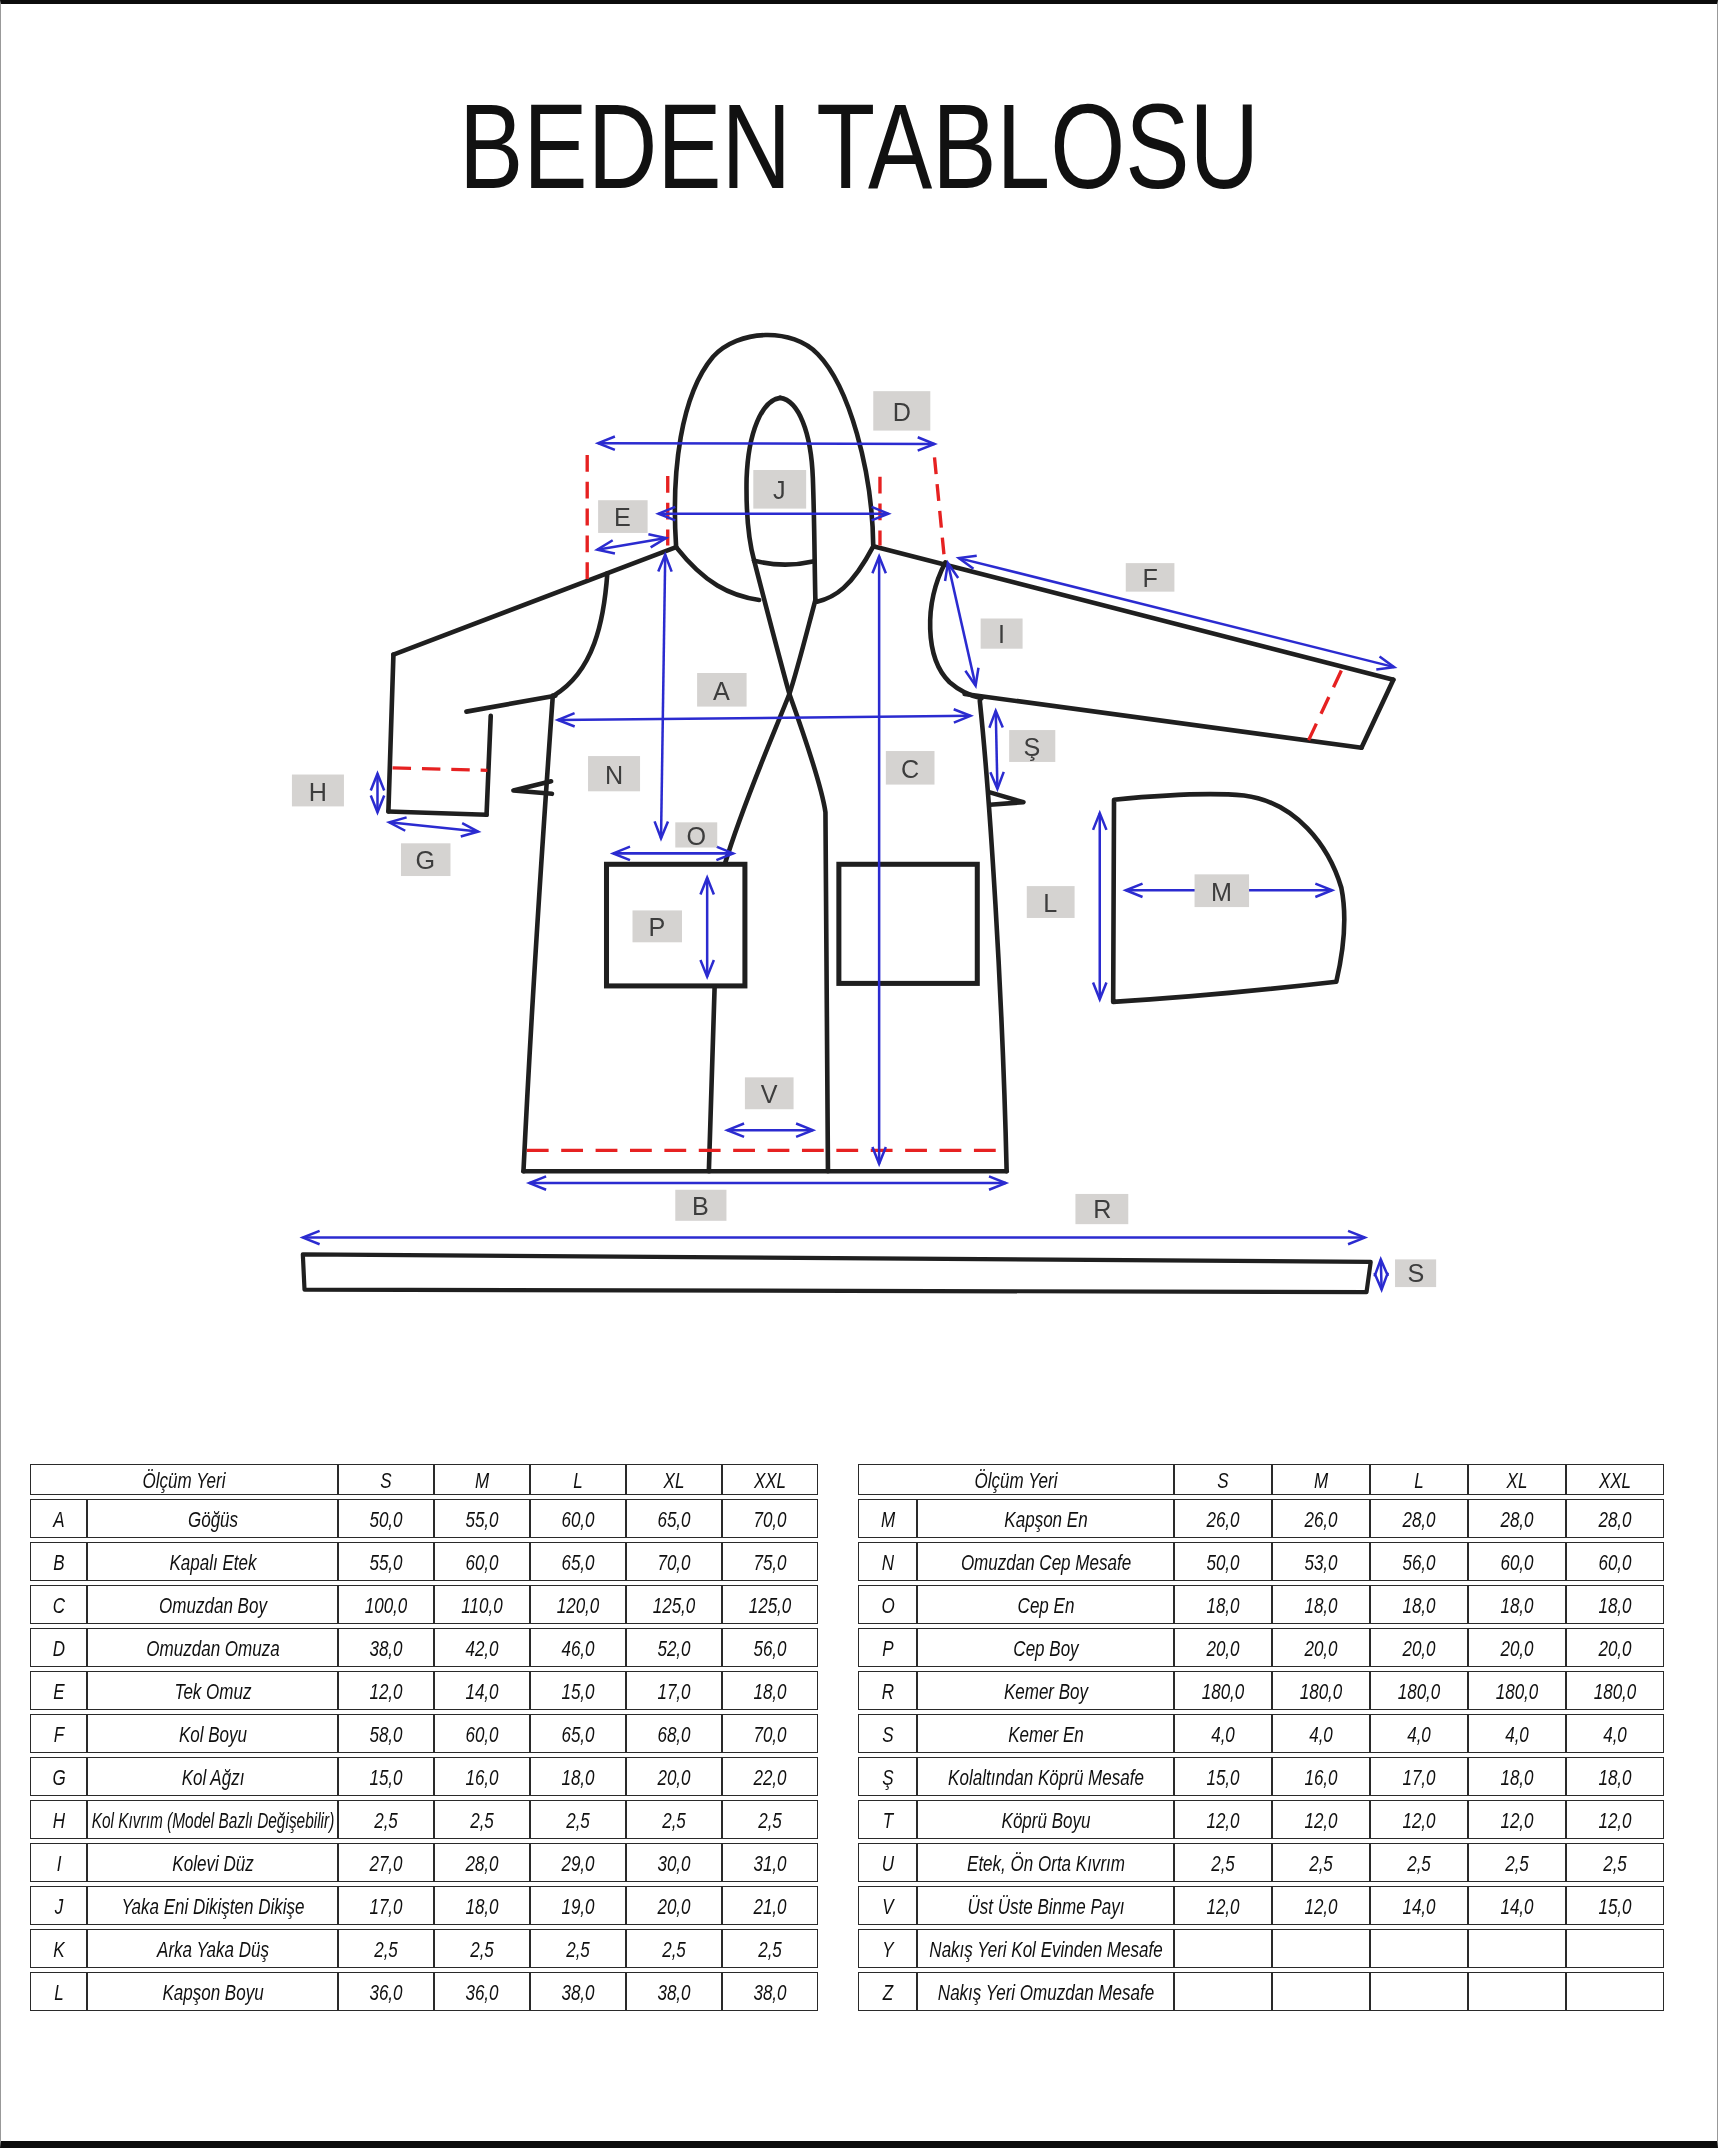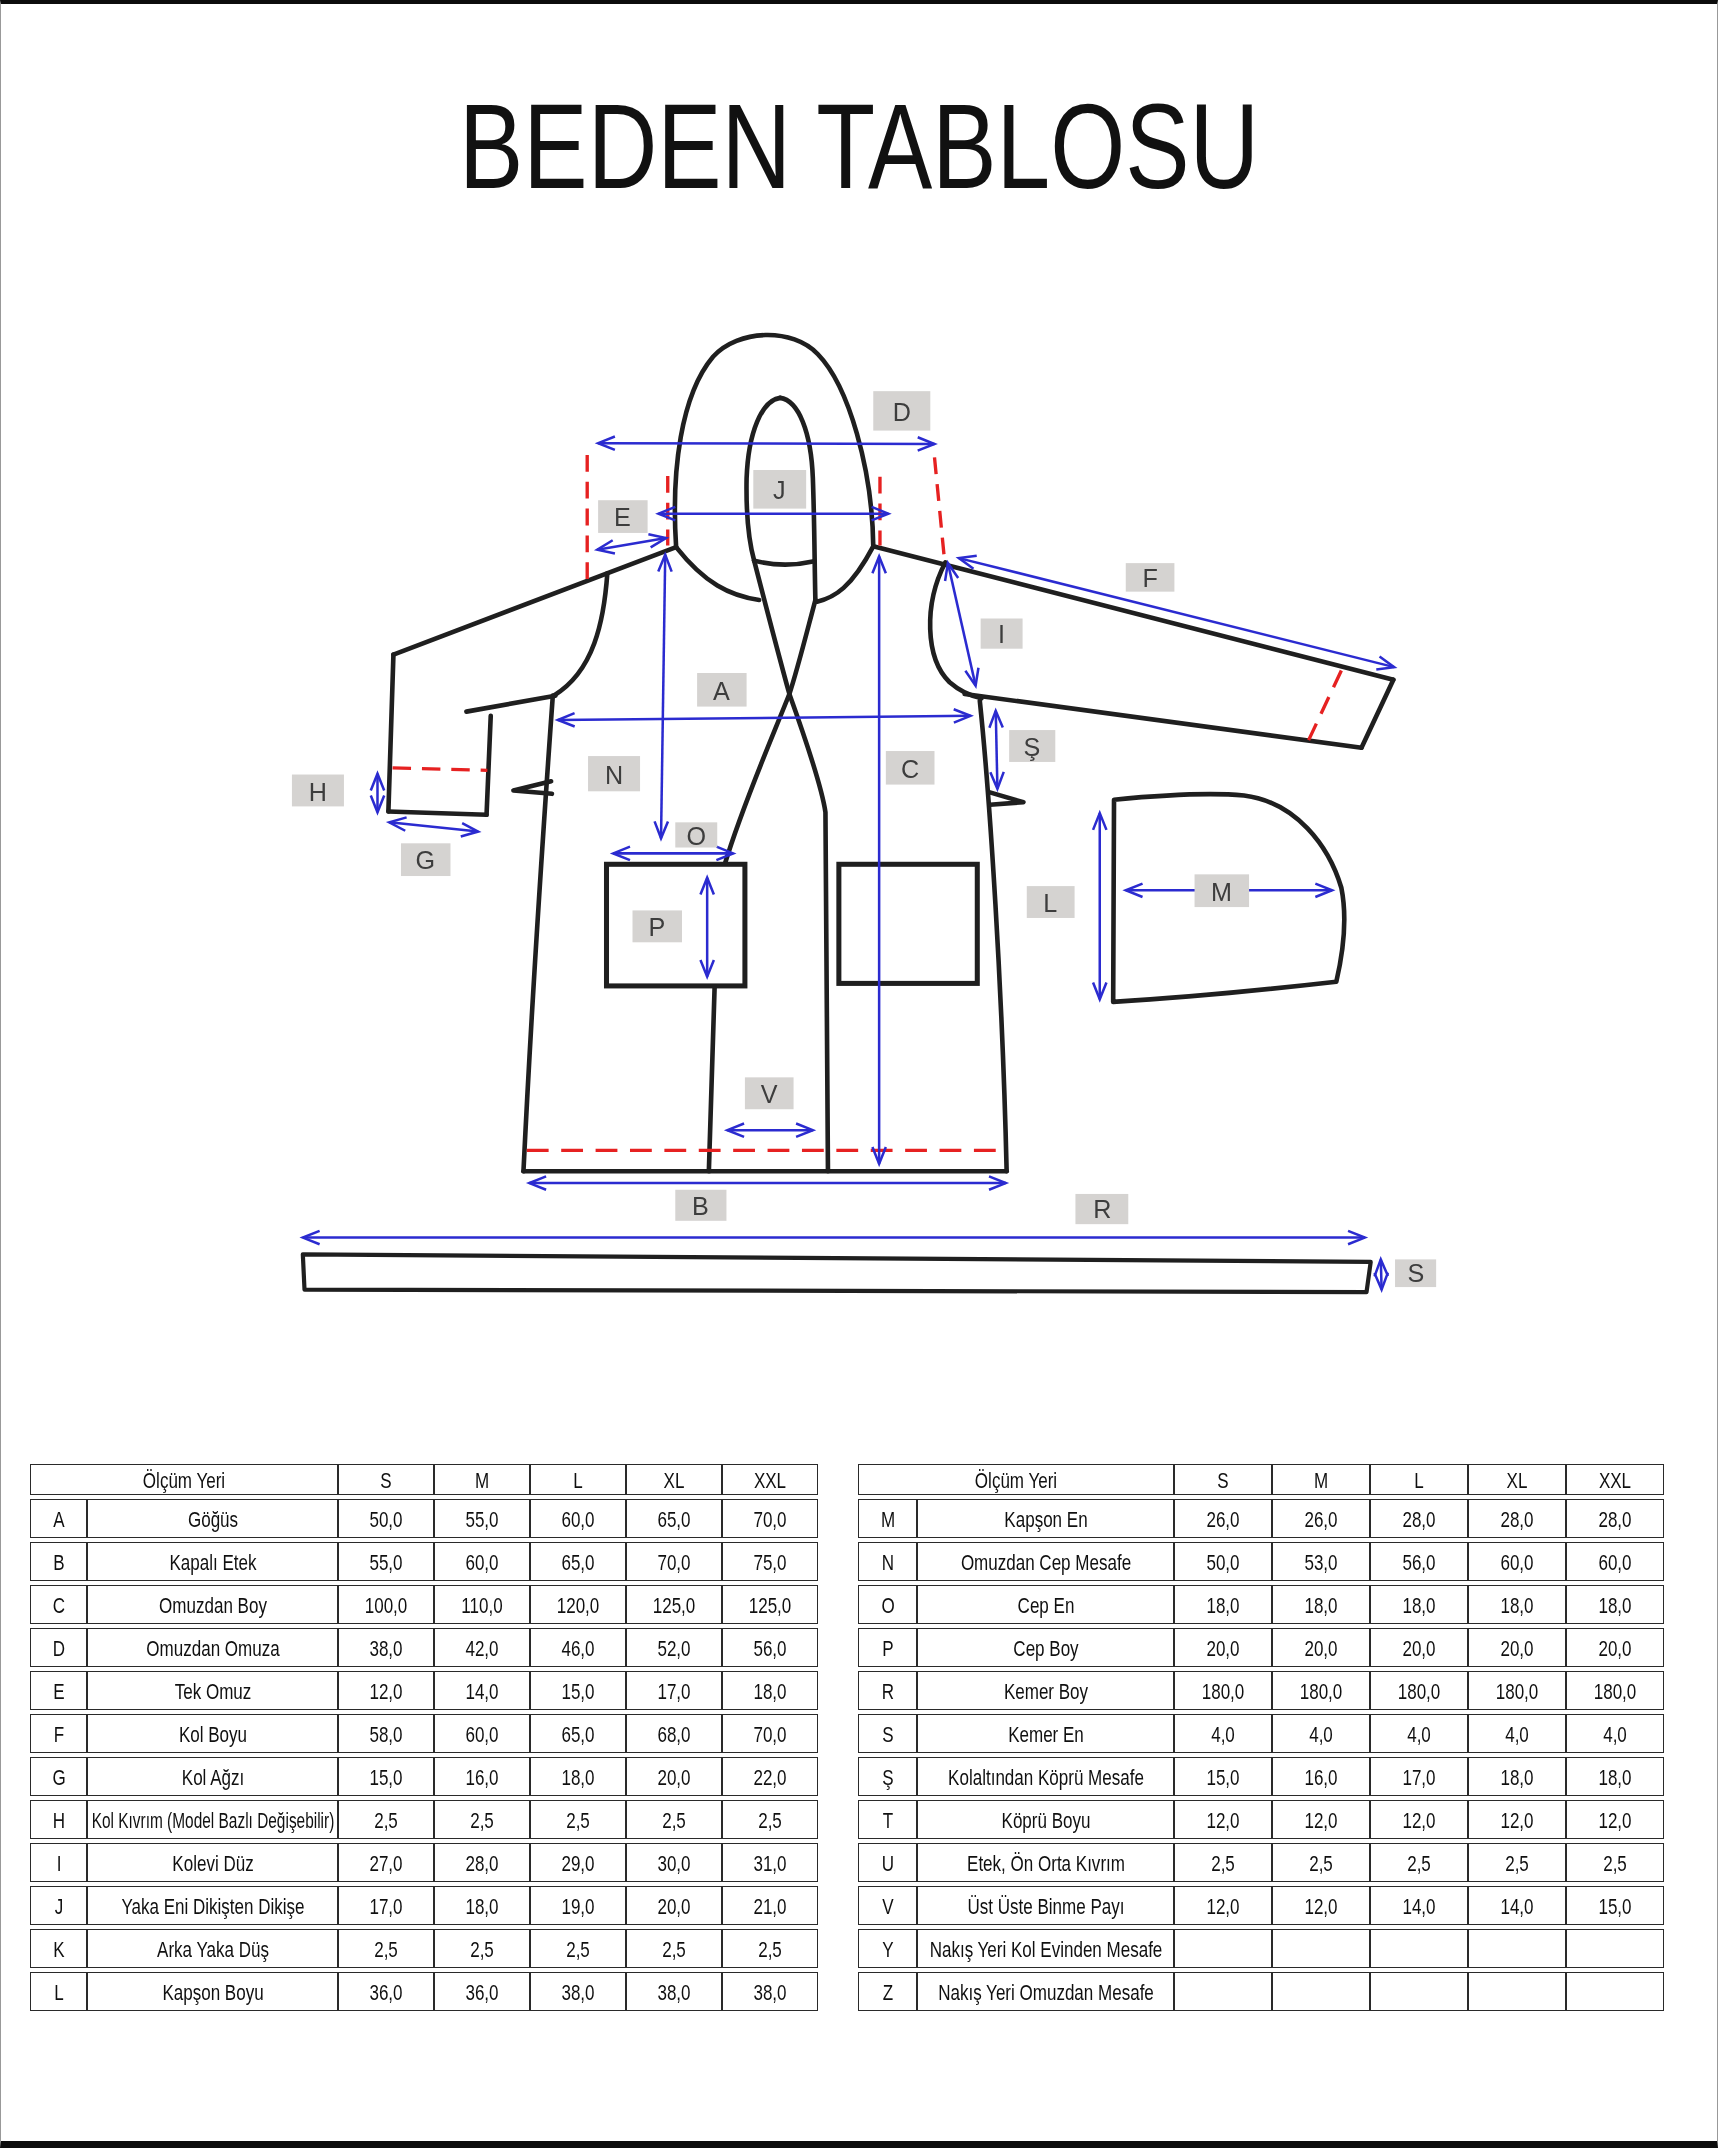--- a/index.html
+++ b/index.html
@@ -1,20 +1,20 @@
 <!DOCTYPE html>
 <html style="font-size:13.4px"><head>
 <meta charset="utf-8">
 <style>
   html,body{margin:0;padding:0;}
   body{width:1718px;height:2148px;background:#ffffff;font-family:"Liberation Sans",sans-serif;position:relative;overflow:hidden;}
   #frame{position:absolute;left:0;top:0;width:1718px;height:2148px;box-sizing:border-box;border-top:4.2px solid #0c0c0c;border-bottom:7.6px solid #0c0c0c;border-left:1.7px solid #999;border-right:0.8px solid #999;}
   #title{position:absolute;left:0;top:76px;width:1718px;text-align:center;font-size:121px;font-weight:400;color:#111;letter-spacing:0px;}
   #title span{display:inline-block;transform:scaleX(0.80);transform-origin:center;white-space:nowrap;}
-  table{border-collapse:separate;border-spacing:0 4.6px;position:absolute;table-layout:fixed;}
+  table{border-collapse:separate;border-spacing:0 4.6px;position:absolute;table-layout:fixed;font-style:italic;}
   td{box-sizing:border-box;border:1.7px solid #2a2a2a;border-left-width:0.8px;border-right-width:0.8px;padding:0;text-align:center;vertical-align:middle;color:#101010;overflow:visible;position:relative;}
   td.first{border-left-width:1.7px;}
   td.last{border-right-width:1.7px;}
   td span{position:absolute;left:50%;top:50%;transform:translate(-50%,-50%);white-space:nowrap;font-size:22.7px;}
   #tleft{left:30px;top:1460px;width:787px;}
   #tright{left:858px;top:1460px;width:806px;}
   tr.hdr td{height:31px;}
   tr.data td{height:39px;}
 </style>
 </head>

